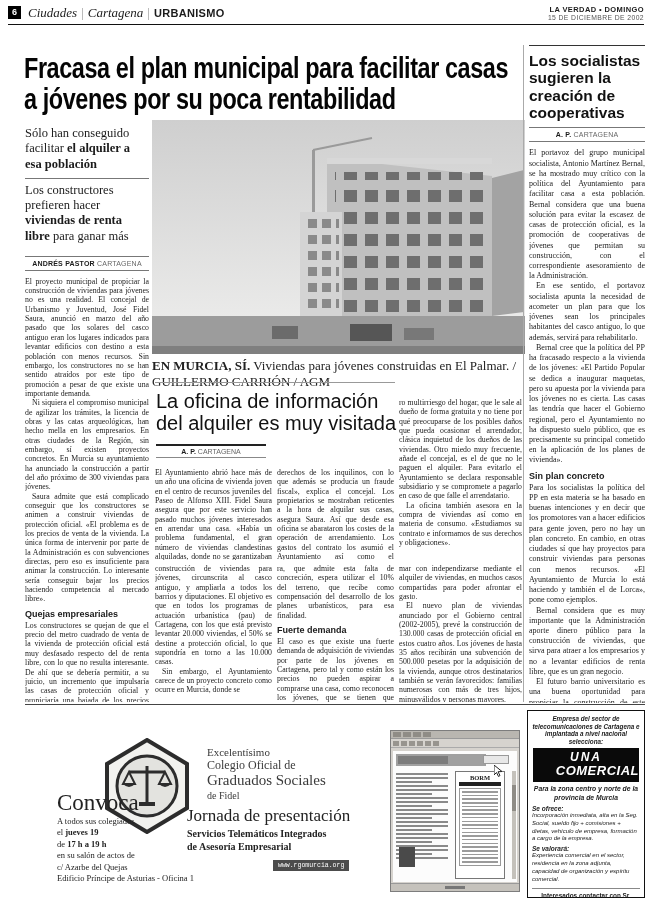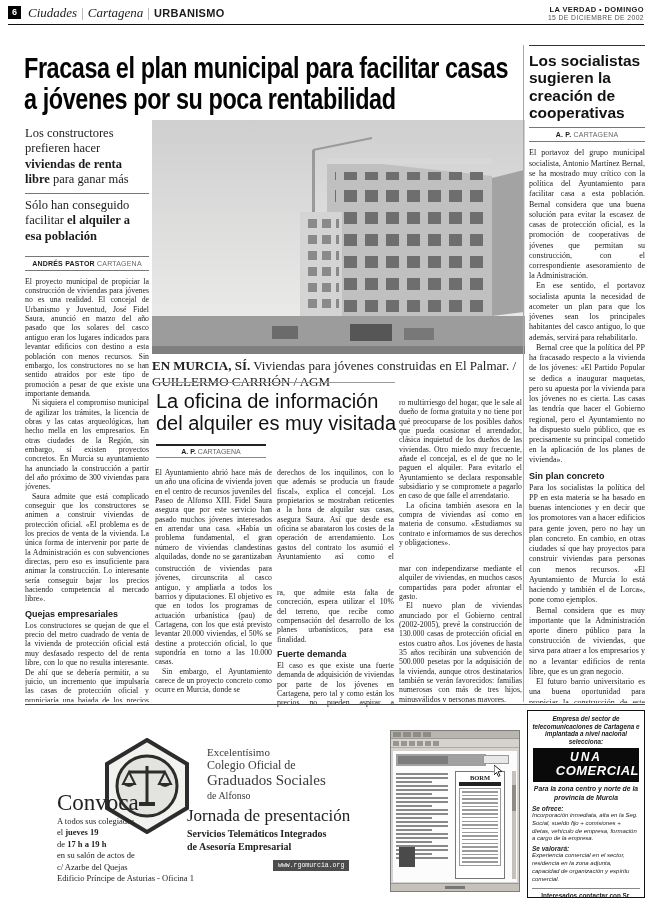--- a/index.html
+++ b/index.html
@@ -40,21 +40,21 @@
 
   
   .a2-rule { position:absolute; left:155px; top:382px; width:240px; height:1px; background:#999; }
   .a2-headline { position:absolute; left:156px; top:390px; width:250px; font-family:"Liberation Sans",sans-serif; font-weight:normal; font-size:20px; line-height:1.1; color:#111; }
   .a2-byline { position:absolute; left:156px; top:444px; width:110px; border-top:2px solid #222; border-bottom:1px solid #888; text-align:center; font-family:"Liberation Sans",sans-serif; font-size:7px; padding:2px 0; }
   .col { position:absolute; overflow:hidden; }
   .c-a2-1 { left:155px; top:468px; width:117px; height:92px; }
   .c-a2-2 { left:277px; top:468px; width:117px; height:92px; }
   .c-a2-3 { left:399px; top:398px; width:123px; height:174px; }
   .c-a1-1 { left:155px; top:564px; width:117px; height:138px; }
-  .c-a1-2 { left:277px; top:588px; width:117px; height:138px; }
+  .c-a1-2 { left:277px; top:564px; width:117px; height:138px; }
   .c-a1-3 { left:399px; top:564px; width:123px; height:138px; }
 
   
   .v-rule { position:absolute; left:523px; top:45px; width:1px; height:657px; background:#aaa; }
   .rightcol { position:absolute; left:529px; top:45px; width:116px; height:658px; overflow:hidden; }
   .rc-rule { height:1px; background:#333; margin-bottom:6px; }
   .rc-head { font-family:Liberation Sans, sans-serif; font-size:15.5px; line-height:1.12; color:#111; margin-bottom:6px; }
   .rightcol .bodytxt p { font-size:8px; line-height:1.28; }
 
   
@@ -124,22 +124,22 @@
     <div class="mast-right">
       <div class="paper">LA VERDAD • DOMINGO</div>
       <div class="date">15 DE DICIEMBRE DE 2002</div>
     </div>
   </div>
   <div class="rule-top"></div>
 
   <h1 class="headline1">Fracasa el plan municipal para facilitar casas a jóvenes por su poca rentabilidad</h1>
 
   <div class="leftcol">
+    <p class="sf"><span>Sólo han conseguido facilitar </span><b>el alquiler a esa población</b></p>
     <p class="sf"><span>Los constructores prefieren hacer </span><b>viviendas de renta libre</b><span> para ganar más</span></p>
-    <p class="sf"><span>Sólo han conseguido facilitar </span><b>el alquiler a esa población</b></p>
     <div class="byline"><span class="nm">ANDRÉS PASTOR</span> <span class="pl">CARTAGENA</span></div>
     <div class="bodytxt">
       <p class="noindent">El proyecto municipal de propiciar la construcción de viviendas para jóvenes no es una realidad. El concejal de Urbanismo y Juventud, José Fidel Saura, anunció en marzo del año pasado que los solares del casco antiguo eran los lugares indicados para levantar edificios con destino a esta población con menos recursos. Sin embargo, los constructores no se han sentido atraídos por este tipo de promoción a pesar de que existe una importante demanda.</p>
       <p>Ni siquiera el compromiso municipal de agilizar los trámites, la licencia de obras y las catas arqueológicas, han hecho mella en los empresarios. En otras ciudades de la Región, sin embargo, sí existen proyectos concretos. En Murcia su ayuntamiento ha anunciado la construcción a partir del año próximo de 300 viviendas para jóvenes.</p>
       <p>Saura admite que está complicado conseguir que los constructores se animen a construir viviendas de protección oficial. «El problema es de los precios de venta de la vivienda. La única forma de intervenir por parte de la Administración es con subvenciones directas, pero eso es insuficiente para animar la construcción. Lo interesante sería conseguir bajar los precios haciendo competencia al mercado libre».</p>
       <div class="subhead">Quejas empresariales</div>
       <p class="noindent">Los constructores se quejan de que el precio del metro cuadrado de venta de la vivienda de protección oficial está muy desfasado respecto del de renta libre, con lo que no resulta interesante. De ahí que se debería permitir, a su juicio, un incremento que impulsaría las casas de protección oficial y propiciaría una bajada de los precios del mercado en general.</p>
 
     </div>
   </div>
@@ -234,21 +234,21 @@
         <path d="M22 46 Q28 52 34 46" fill="#2c2c2c"></path>
         <path d="M64 34 L58 46 L70 46 Z" fill="none" stroke="#2c2c2c" stroke-width="2"></path>
         <path d="M58 46 Q64 52 70 46" fill="#2c2c2c"></path>
         <rect x="38" y="64" width="16" height="4" fill="#2c2c2c"></rect>
       </svg>
     </div>
     <div class="org">
       <div class="o1">Excelentísimo</div>
       <div class="o2">Colegio Oficial de</div>
       <div class="o3">Graduados Sociales</div>
-      <div class="o4">de Alfonso</div>
+      <div class="o4">de Fidel</div>
     </div>
     <div class="convoca">
       <div class="ct">Convoca</div>
       <div class="cl">A todos sus colegiados</div>
       <div class="cl"><span>el </span><b>jueves 19</b></div>
       <div class="cl"><span>de </span><b>17 h a 19 h</b></div>
       <div class="cl">en su salón de actos de</div>
       <div class="cl">c/ Azarbe del Quejas</div>
       <div class="cl">Edificio Príncipe de Asturias - Oficina 1</div>
     </div>

